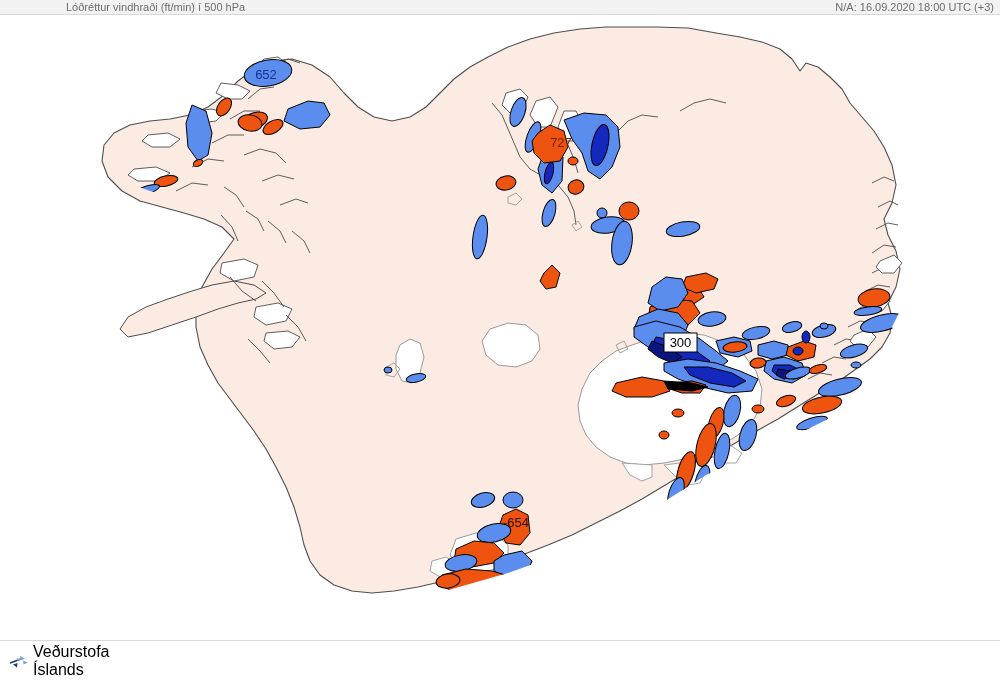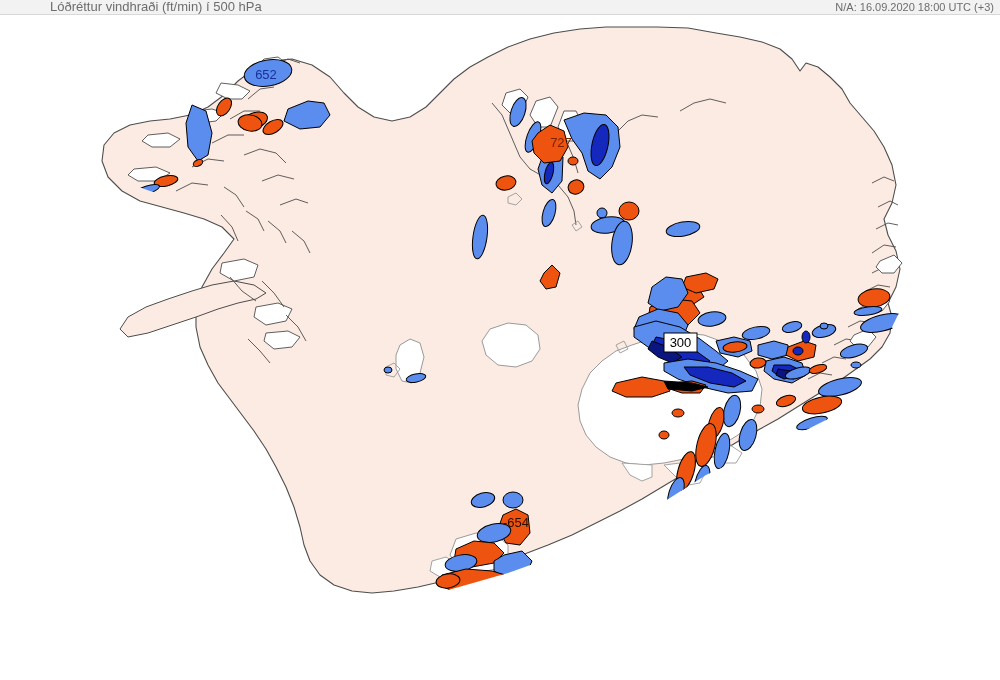--- a/index.html
+++ b/index.html
@@ -20,22 +20,22 @@
   #header {
     position: absolute;
     left: 0; top: 0;
     width: 1000px; height: 15px;
     background: #f2f2f2;
     border-bottom: 1px solid #d8d8d8;
     box-sizing: border-box;
   }
   #header-title {
     position: absolute;
-    left: 6px; top: 1px;
-    font-size: 13px;
+    left: 22px; top: 1px;
+    font-size: 11px;
     color: #6d6d6d;
     white-space: nowrap;
     line-height: 12px;
     padding-left: 44px;
   }
   #header-timestamp {
     position: absolute;
     right: 6px; top: 1px;
     font-size: 11px;
     color: #6d6d6d;
@@ -355,13 +355,30 @@
         <g class="map-label-boxed">
           <rect x="648" y="318" width="33" height="19"></rect>
           <text class="map-label" x="664.5" y="332" text-anchor="middle" fill="#000000" font-family="Liberation Sans, sans-serif" font-size="14">300</text>
         </g>
 
         <text class="map-label" x="500" y="512" text-anchor="middle" fill="#2B0E00" font-family="Liberation Sans, sans-serif" font-size="14">-654</text>
       </g>
     </svg>
   </div>
 
+  <div id="footer">
+
+    <div id="logo">
+      <svg id="logo-mark" viewBox="0 0 22 18">
+        <path d="M2 11 L13 7" stroke="#1b3f73" stroke-width="1.6" fill="none"></path>
+        <path d="M5 12.5 L9 15.5 L9.5 11 Z" fill="#1b3f73"></path>
+        <path d="M12 4 L17 6.5 L12.5 8.5 Z" fill="#7fa6cf"></path>
+        <path d="M15 8.5 L20 10.5 L15.5 12.5 Z" fill="#7fa6cf"></path>
+        <path d="M9 6 L13 7.5 L9.5 9 Z" fill="#7fa6cf"></path>
+      </svg>
+      <div>
+        <div>Veðurstofa</div>
+        <div>Íslands</div>
+      </div>
+    </div>
+
+  </div>
 </div>
 
 </body></html>

